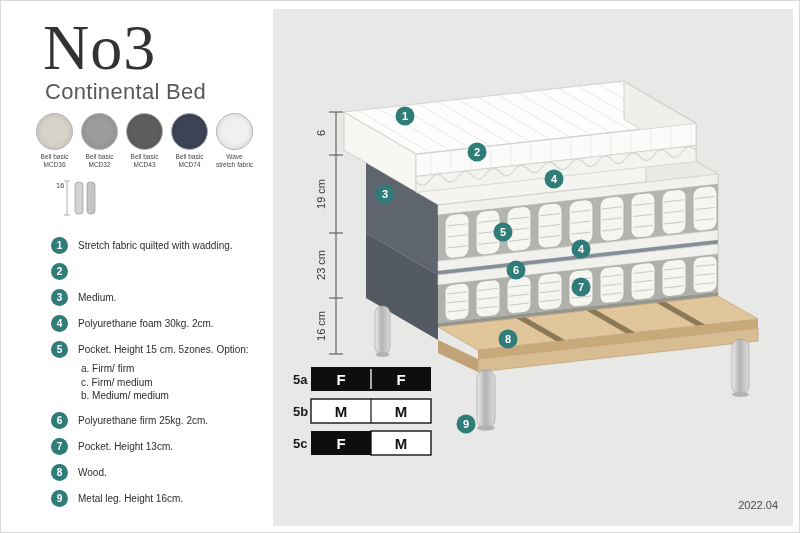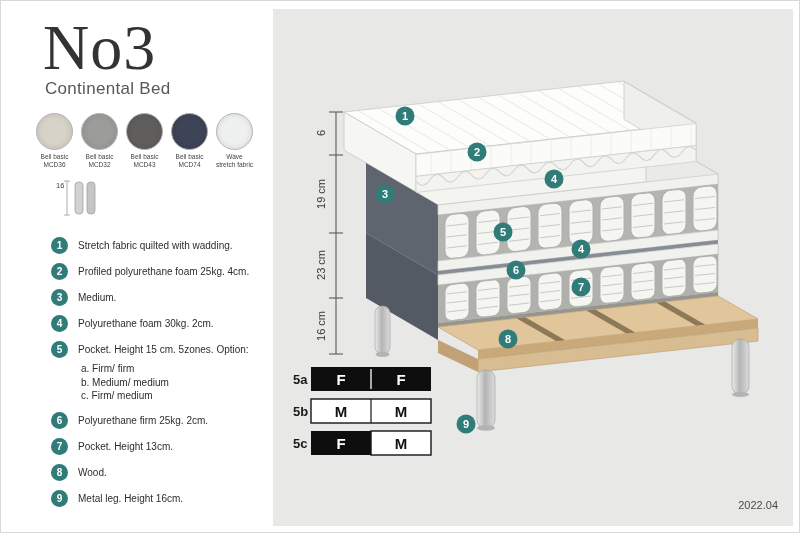--- a/index.html
+++ b/index.html
@@ -3,21 +3,21 @@
 <meta charset="utf-8">
 <style>
   *{margin:0;padding:0;box-sizing:border-box}
   html,body{width:800px;height:533px}
   body{font-family:"Liberation Sans",sans-serif;background:#fff}
   #app{position:relative;width:800px;height:533px;background:#fff;border:1px solid #d8d8d8;overflow:hidden}
 
   
   .left-col{position:absolute;left:0;top:0;width:272px;height:100%;background:#fff}
   .title{position:absolute;left:42px;top:10px;font-family:"Liberation Serif",serif;font-size:64px;color:#333;font-weight:400;letter-spacing:1px}
-  .subtitle{position:absolute;left:44px;top:78px;font-size:17px;color:#585858;letter-spacing:.3px}
+  .subtitle{position:absolute;left:44px;top:78px;font-size:22px;color:#585858;letter-spacing:.3px}
   .swatches{position:absolute;left:33px;top:112px;display:flex;gap:4px}
   .swatch{width:41px;text-align:center}
   .swatch-circle{width:37px;height:37px;border-radius:50%;border:1px solid #b3b3b3;margin:0 auto 3px;box-shadow:inset 0 0 6px rgba(0,0,0,.12)}
   .swatch-label{font-size:6.5px;color:#444;line-height:1.3}
   .leg-thumb{position:absolute;left:52px;top:176px}
   .legend{position:absolute;left:50px;top:236px;width:218px}
   .legend-row{display:flex;margin-bottom:9px}
   .badge-num{flex:0 0 17px;width:17px;height:17px;border-radius:50%;background:#2f7c79;color:#fff;font-size:10px;font-weight:bold;display:flex;align-items:center;justify-content:center;margin-right:10px}
   .legend-text{font-size:10px;color:#2d2d2d;line-height:17px}
   .legend-options{margin:-5px 0 9px 30px;font-size:10px;color:#2d2d2d;line-height:13.5px}
@@ -80,21 +80,20 @@
     <div class="legend">
       <div class="legend-item">
         <div class="legend-row">
             <div class="badge-num" style="background-color: rgb(47, 124, 121);">1</div>
             <div class="legend-text">Stretch fabric quilted with wadding.</div>
           </div>
       </div>
       <div class="legend-item">
         <div class="legend-row">
             <div class="badge-num" style="background-color: rgb(47, 124, 121);">2</div>
-            <div class="legend-text">Profiled polyurethane foam 25kg. 4cm.</div>
           </div>
       </div>
       <div class="legend-item">
         <div class="legend-row">
             <div class="badge-num" style="background-color: rgb(47, 124, 121);">3</div>
             <div class="legend-text">Medium.</div>
           </div>
       </div>
       <div class="legend-item">
         <div class="legend-row">
@@ -102,22 +101,22 @@
             <div class="legend-text">Polyurethane foam 30kg. 2cm.</div>
           </div>
       </div>
       <div class="legend-item">
         <div class="legend-row">
             <div class="badge-num" style="background-color: rgb(47, 124, 121);">5</div>
             <div class="legend-text">Pocket. Height 15 cm. 5zones. Option:</div>
           </div>
         <div class="legend-options">
           <div>a. Firm/ firm</div>
+          <div>c. Firm/ medium</div>
           <div>b. Medium/ medium</div>
-          <div>c. Firm/ medium</div>
         </div>
       </div>
       <div class="legend-item">
         <div class="legend-row">
             <div class="badge-num" style="background-color: rgb(47, 124, 121);">6</div>
             <div class="legend-text">Polyurethane firm 25kg. 2cm.</div>
           </div>
       </div>
       <div class="legend-item">
         <div class="legend-row">

